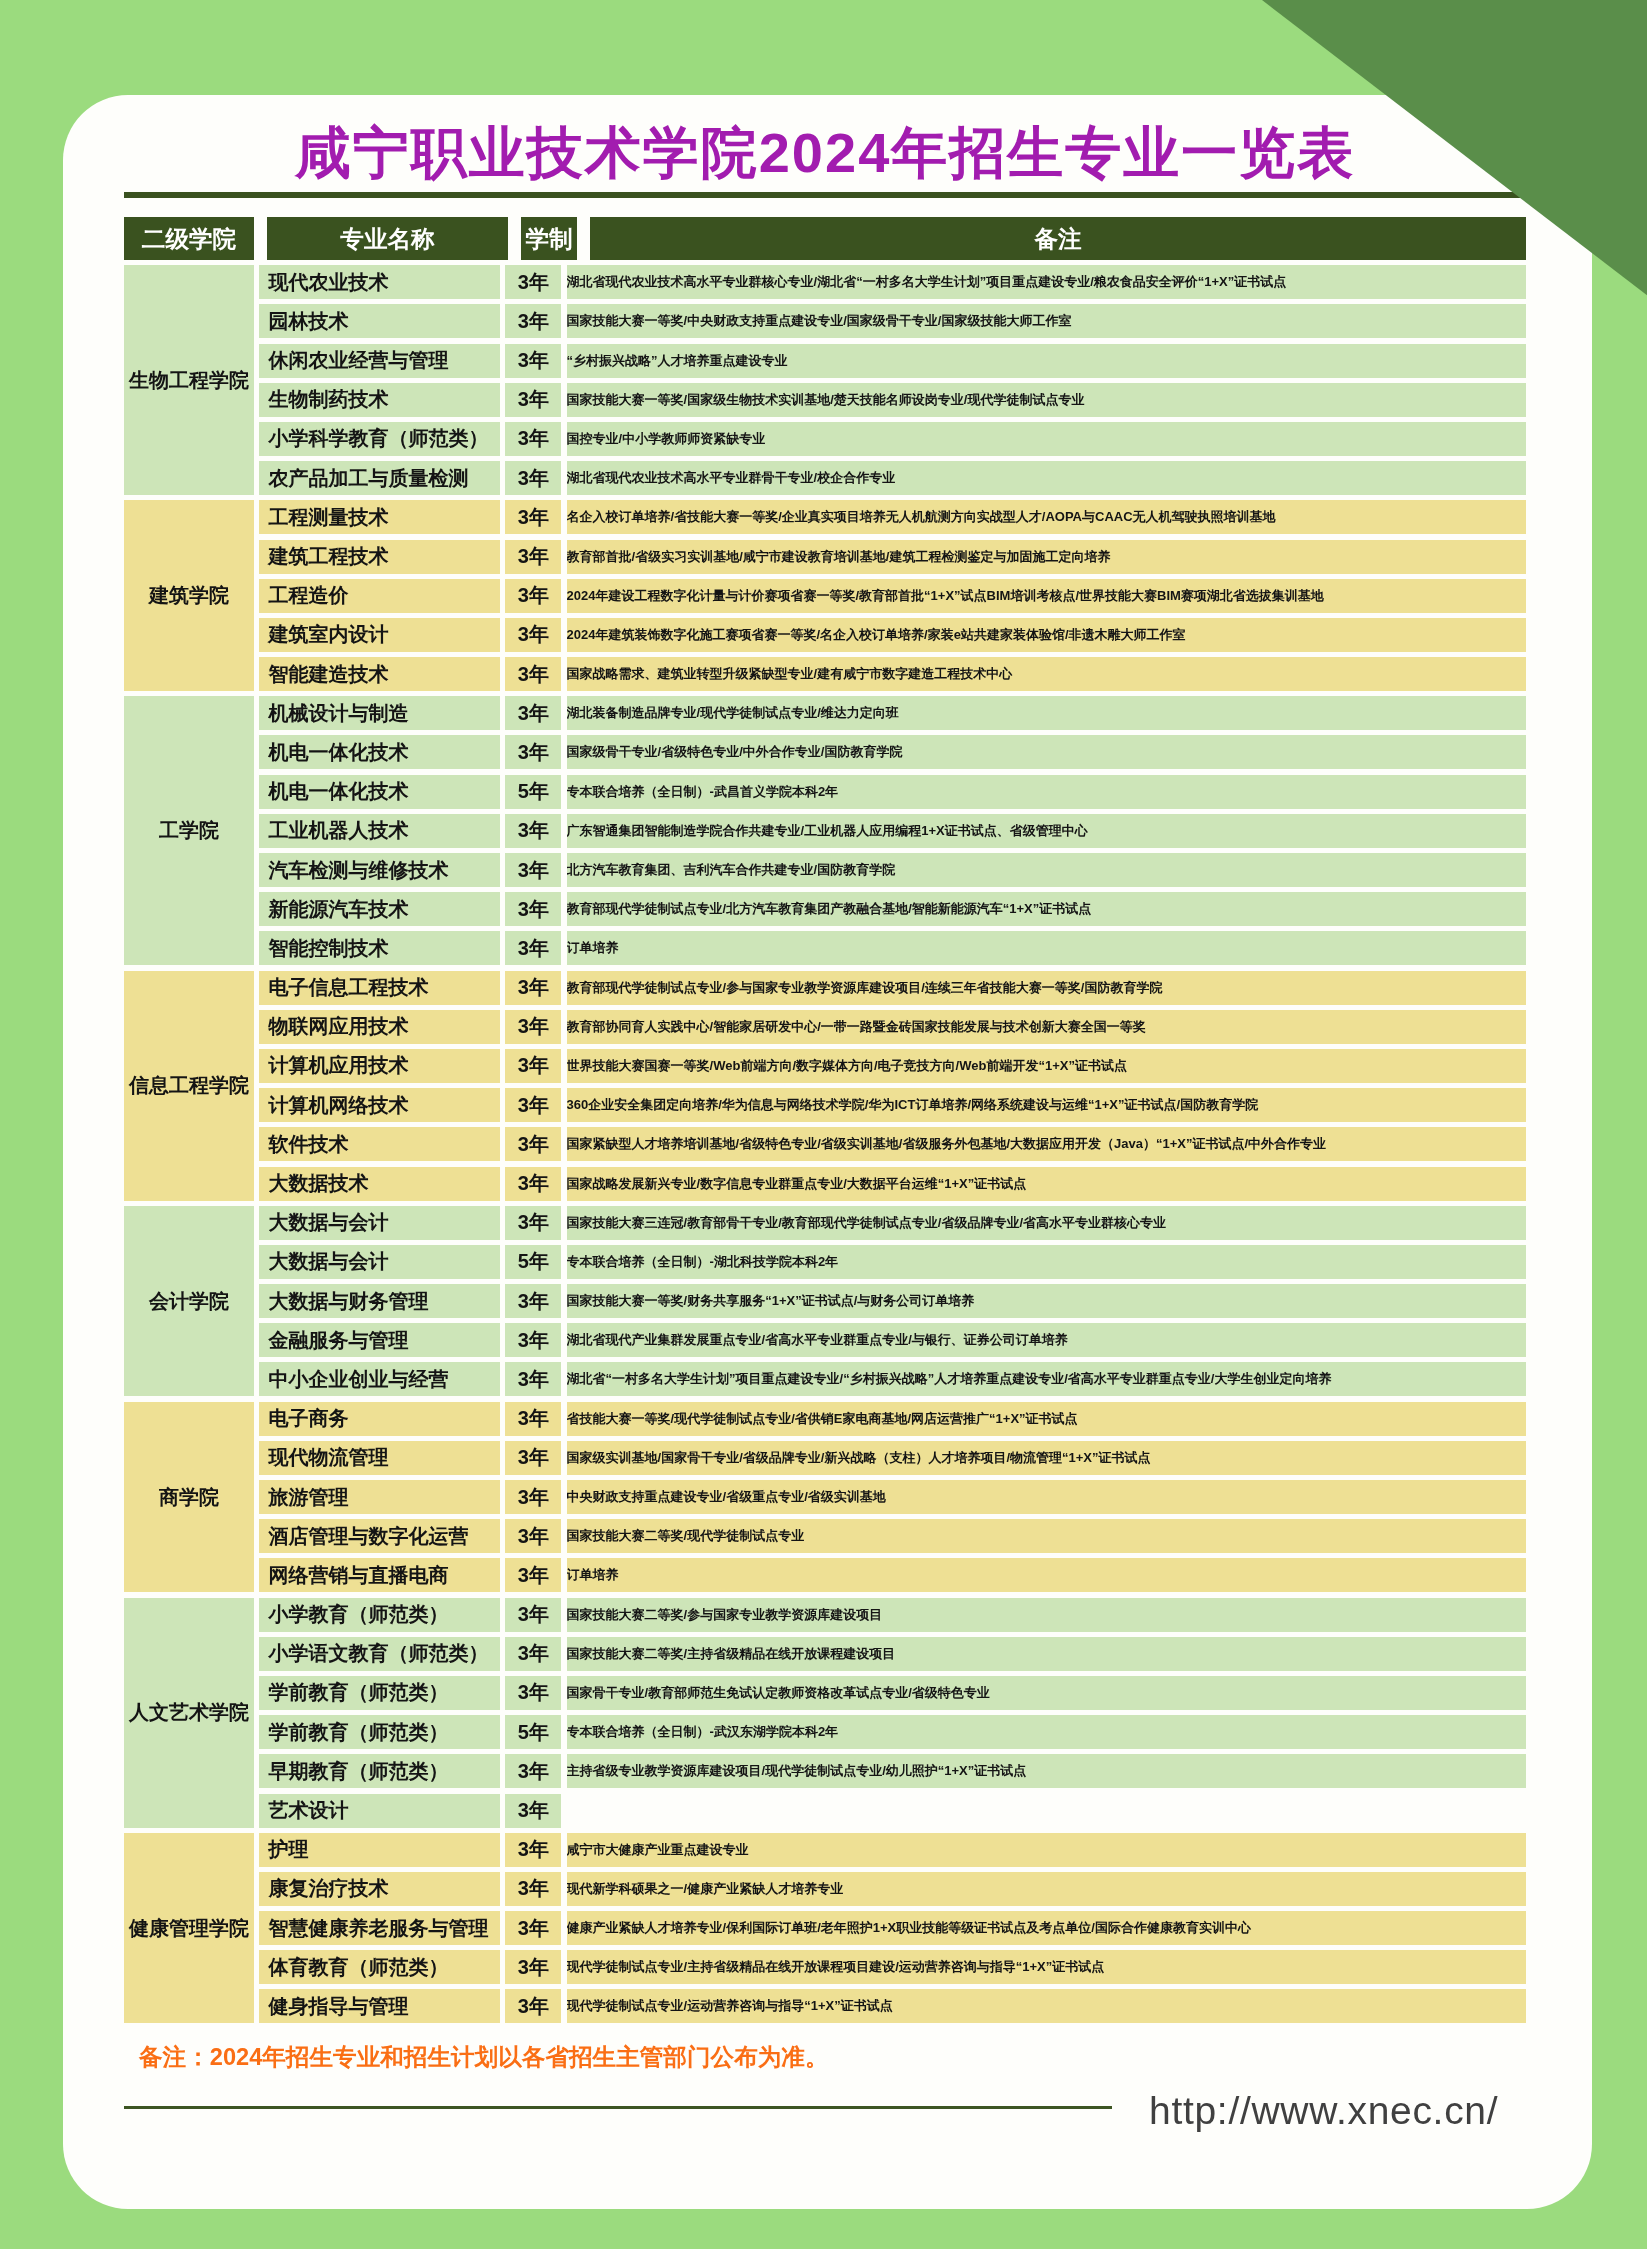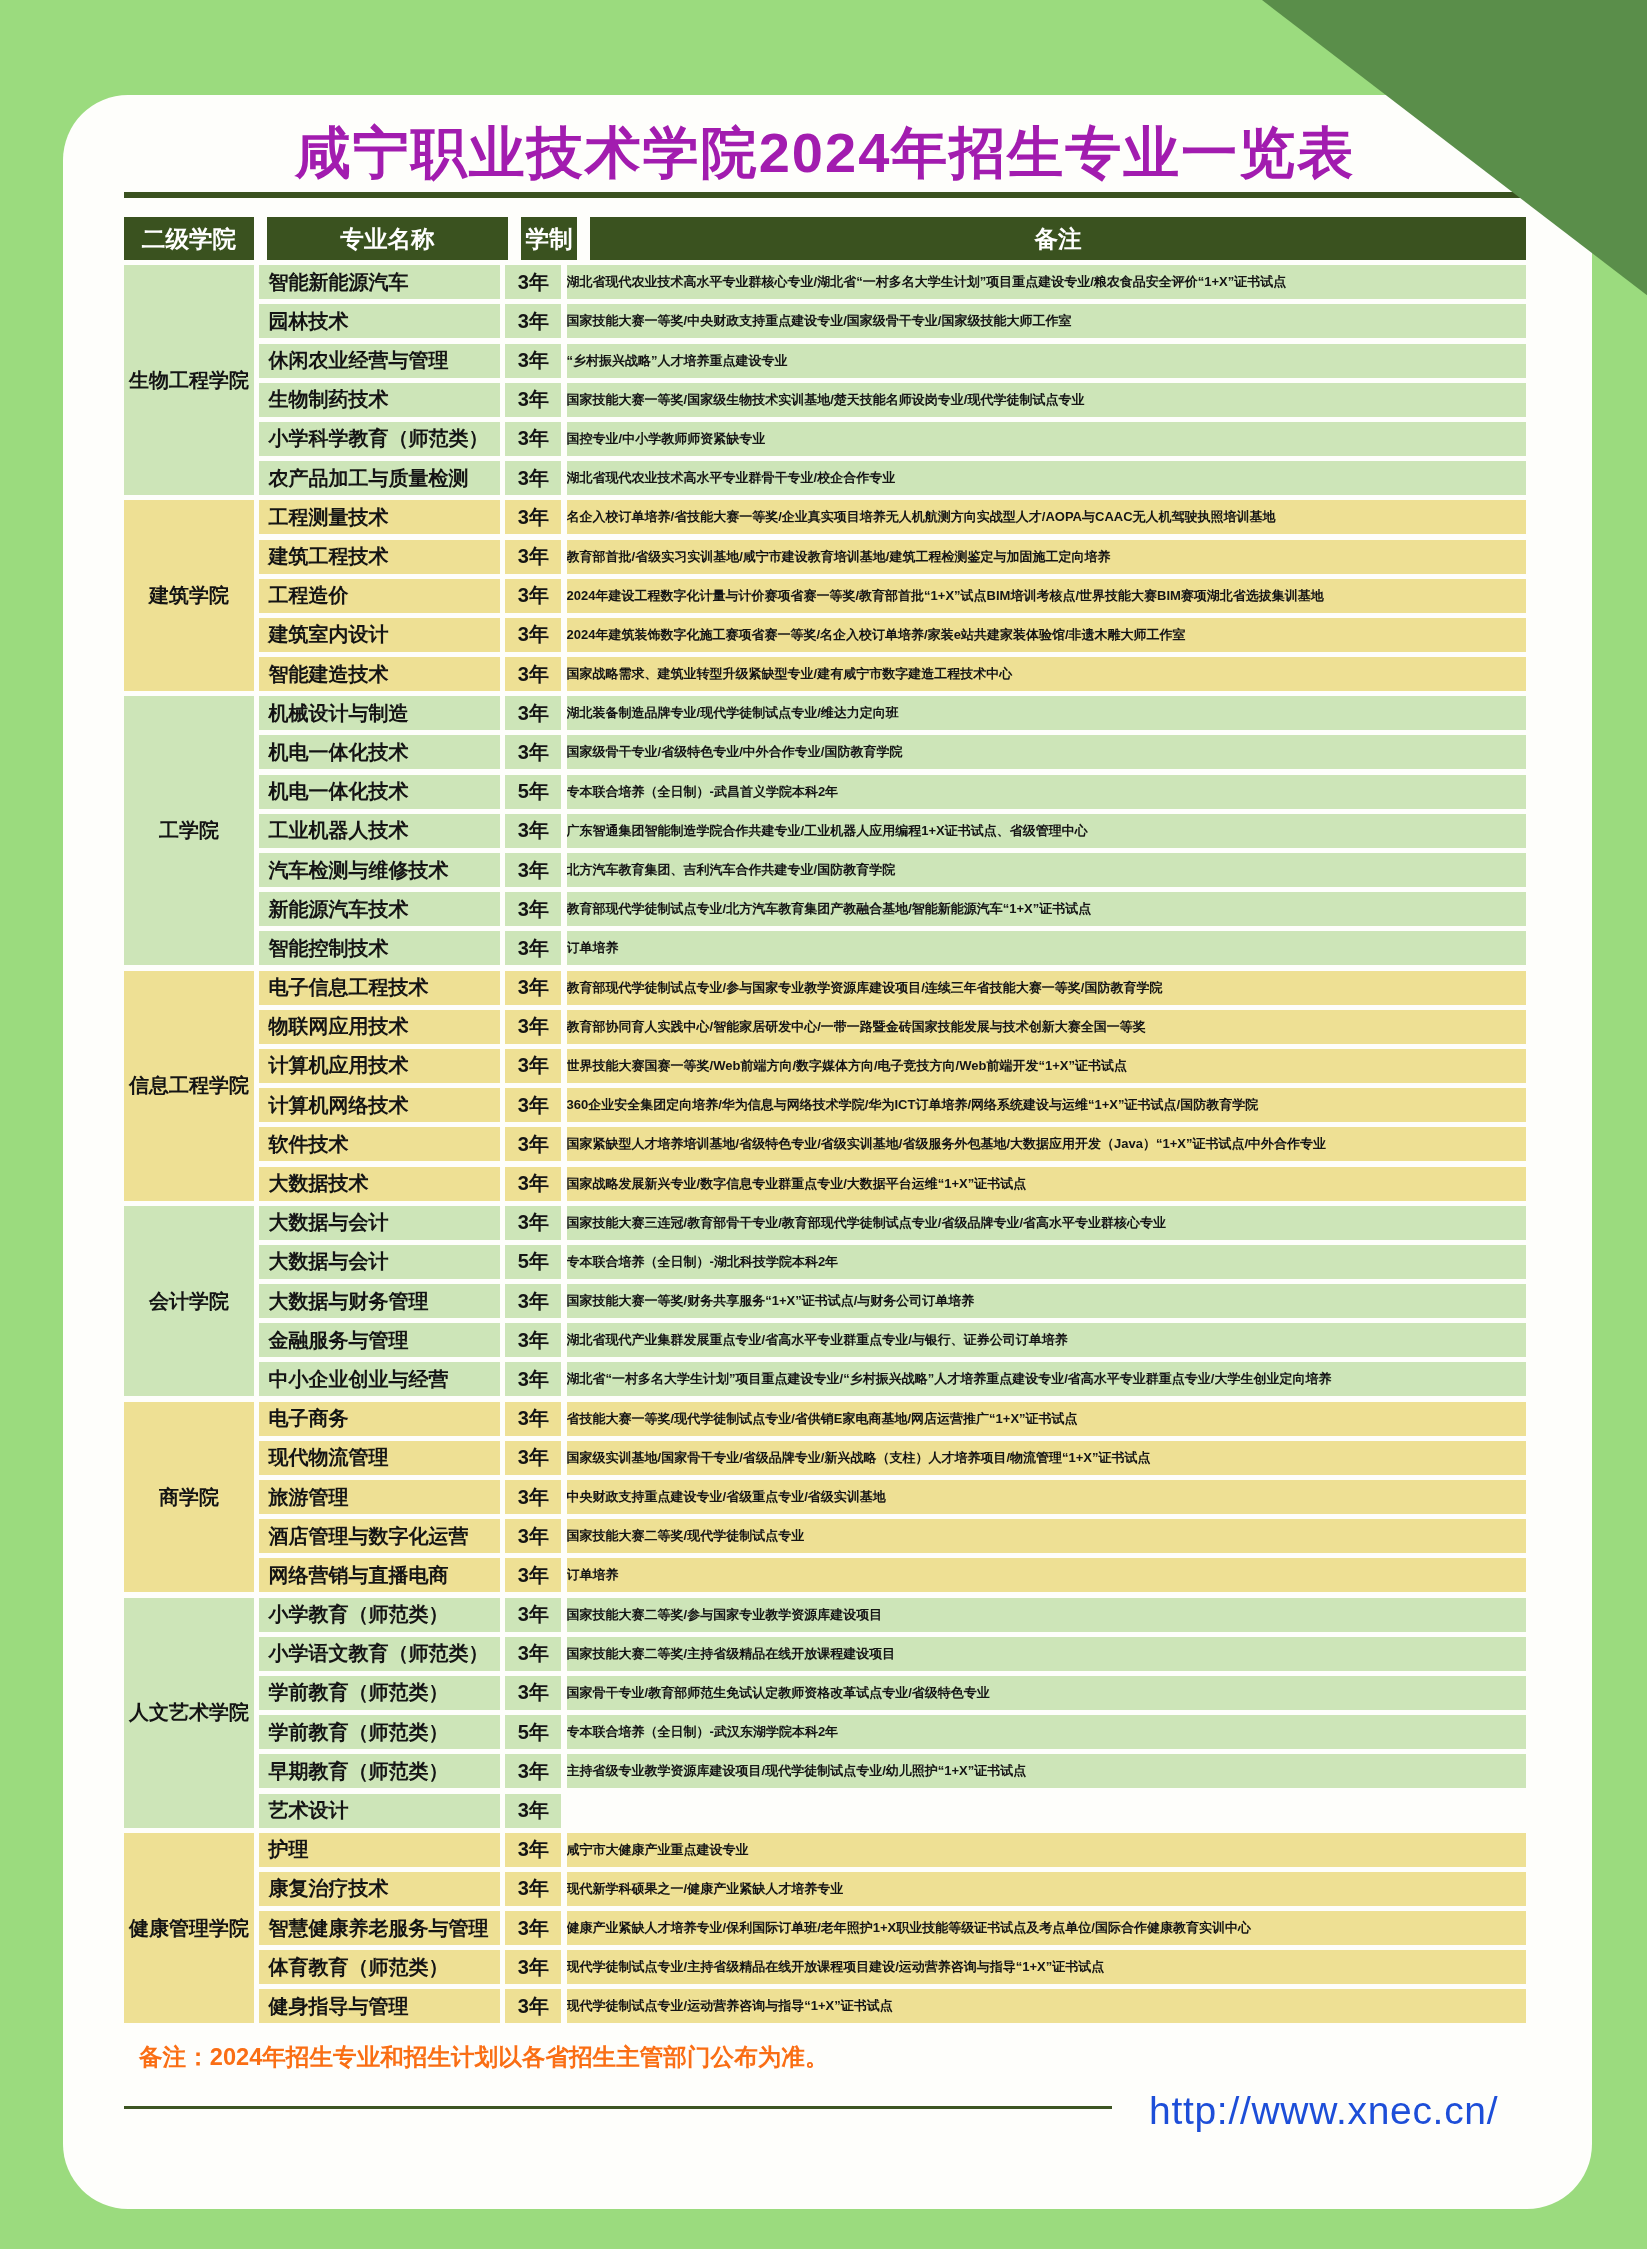--- a/index.html
+++ b/index.html
@@ -79,21 +79,21 @@
     position:absolute; left:139px; top:2041px;
     font-size:23.6px; font-weight:bold; color:#FA6E14; z-index:2;
     white-space:nowrap;
   }
   .footer-rule {
     position:absolute; left:124px; top:2106px;
     width:988px; height:3.3px; background:#3C5522; z-index:2;
   }
   .site-url {
     position:absolute; left:1149px; top:2089px;
-    font-size:39px; font-weight:400; color:#1d4ed8;
+    font-size:39px; font-weight:400; color:#404040;
     letter-spacing:0.7px; z-index:2; white-space:nowrap;
   }
 </style>
 </head>
 <body>
 
 <div class="card"></div>
 <div class="corner-triangle"></div>
 
 <h1 class="title">咸宁职业技术学院2024年招生专业一览表</h1>
@@ -104,21 +104,21 @@
     <div class="th">二级学院</div>
     <div class="th">专业名称</div>
     <div class="th">学制</div>
     <div class="th">备注</div>
   </div>
   <div id="tbody">
       <div class="group theme-green">
     <div class="college">生物工程学院</div>
     <div class="rows">
           <div class="row">
-    <div class="cell major">智能新能源汽车</div>
+    <div class="cell major">现代农业技术</div>
     <div class="cell years">3年</div>
     <div class="cell remark">湖北省现代农业技术高水平专业群核心专业/湖北省“一村多名大学生计划”项目重点建设专业/粮农食品安全评价“1+X”证书试点</div>
   </div>
           <div class="row">
     <div class="cell major">园林技术</div>
     <div class="cell years">3年</div>
     <div class="cell remark">国家技能大赛一等奖/中央财政支持重点建设专业/国家级骨干专业/国家级技能大师工作室</div>
   </div>
           <div class="row">
     <div class="cell major">休闲农业经营与管理</div>

